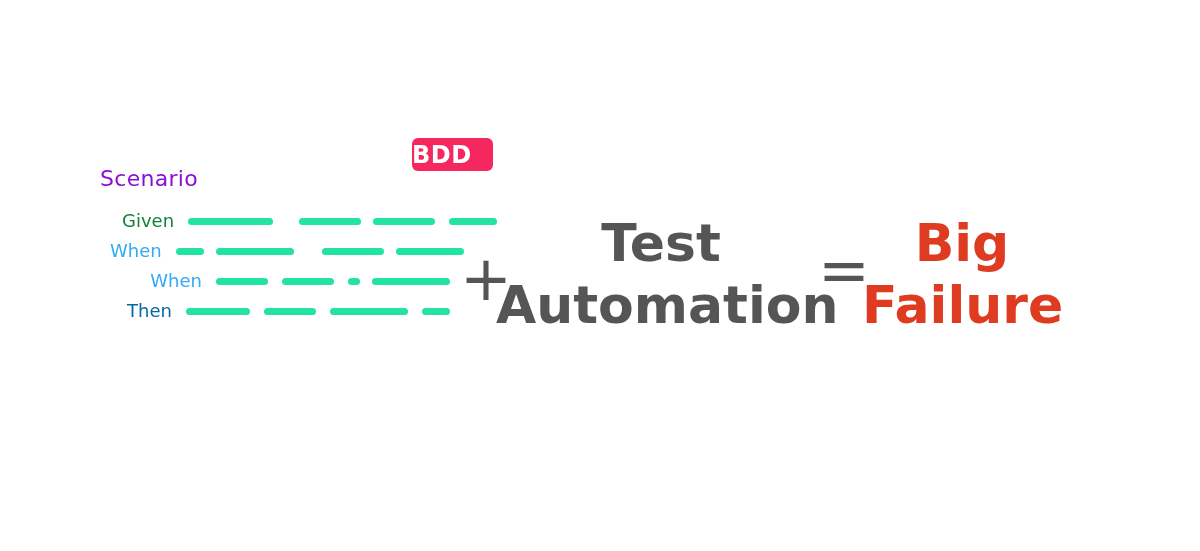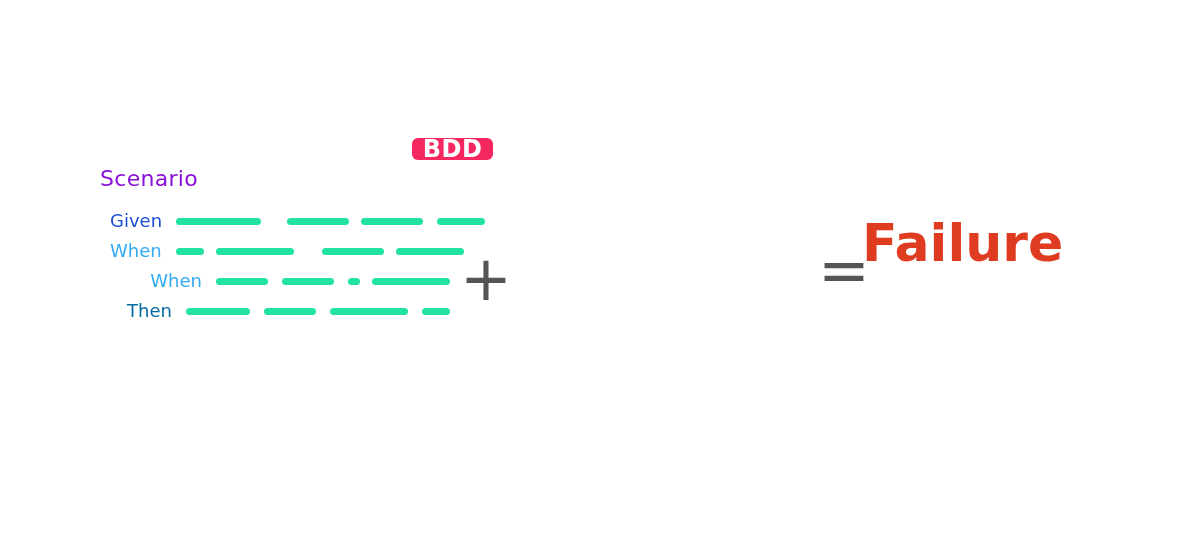--- a/index.html
+++ b/index.html
@@ -21,26 +21,26 @@
     height: 551px;
     background: #ffffff;
   }
 
   
   .bdd-badge {
     position: absolute;
     left: 412px;
     top: 138px;
     width: 81px;
-    height: 22px;
+    height: 33px;
     background: #f4275f;
     border-radius: 6px;
     display: flex;
     align-items: center;
-    justify-content: center;
+    justify-content: flex-start;
     box-sizing: border-box;
   }
   .bdd-badge-label {
     color: #ffffff;
     font-family: "DejaVu Sans", sans-serif;
     font-weight: bold;
     font-size: 24px;
     letter-spacing: 0.5px;
     line-height: 1;
   }
@@ -144,21 +144,21 @@
 <div id="canvas">
 
   <div class="bdd-badge">
     <span class="bdd-badge-label">BDD</span>
   </div>
 
   <div class="scenario-title">Scenario</div>
 
   <div class="steps" id="steps-container">
       <div class="step-row">
-        <div class="step-keyword" style="color: #1d4ed8;">Given</div>
+        <div class="step-keyword" style="color: #15803d; margin-left: 12px;">Given</div>
         <div class="step-dashes">
           <span class="dash" style="width: 85px; margin-left: 0px; background: rgb(34, 227, 164);"></span>
           <span class="dash" style="width: 62px; margin-left: 26px; background: rgb(34, 227, 164);"></span>
           <span class="dash" style="width: 62px; margin-left: 12px; background: rgb(34, 227, 164);"></span>
           <span class="dash" style="width: 48px; margin-left: 14px; background: rgb(34, 227, 164);"></span>
         </div>
       </div>
       <div class="step-row">
         <div class="step-keyword" style="color: rgb(51, 170, 245);">When</div>
         <div class="step-dashes">
@@ -183,20 +183,25 @@
           <span class="dash" style="width: 64px; margin-left: 0px; background: rgb(34, 227, 164);"></span>
           <span class="dash" style="width: 52px; margin-left: 14px; background: rgb(34, 227, 164);"></span>
           <span class="dash" style="width: 78px; margin-left: 14px; background: rgb(34, 227, 164);"></span>
           <span class="dash" style="width: 28px; margin-left: 14px; background: rgb(34, 227, 164);"></span>
         </div>
       </div>
     </div>
 
   <div class="operator op-plus">+</div>
 
+  <div class="phrase phrase-test-automation">
+    <span class="phrase-line">Test</span>
+    <span class="phrase-line">Automation</span>
+  </div>
 
   <div class="operator op-equals">=</div>
 
   <div class="phrase phrase-big-failure">
+    <span class="phrase-line">Big</span>
     <span class="phrase-line">Failure</span>
   </div>
 
 </div>
 
 </body></html>

